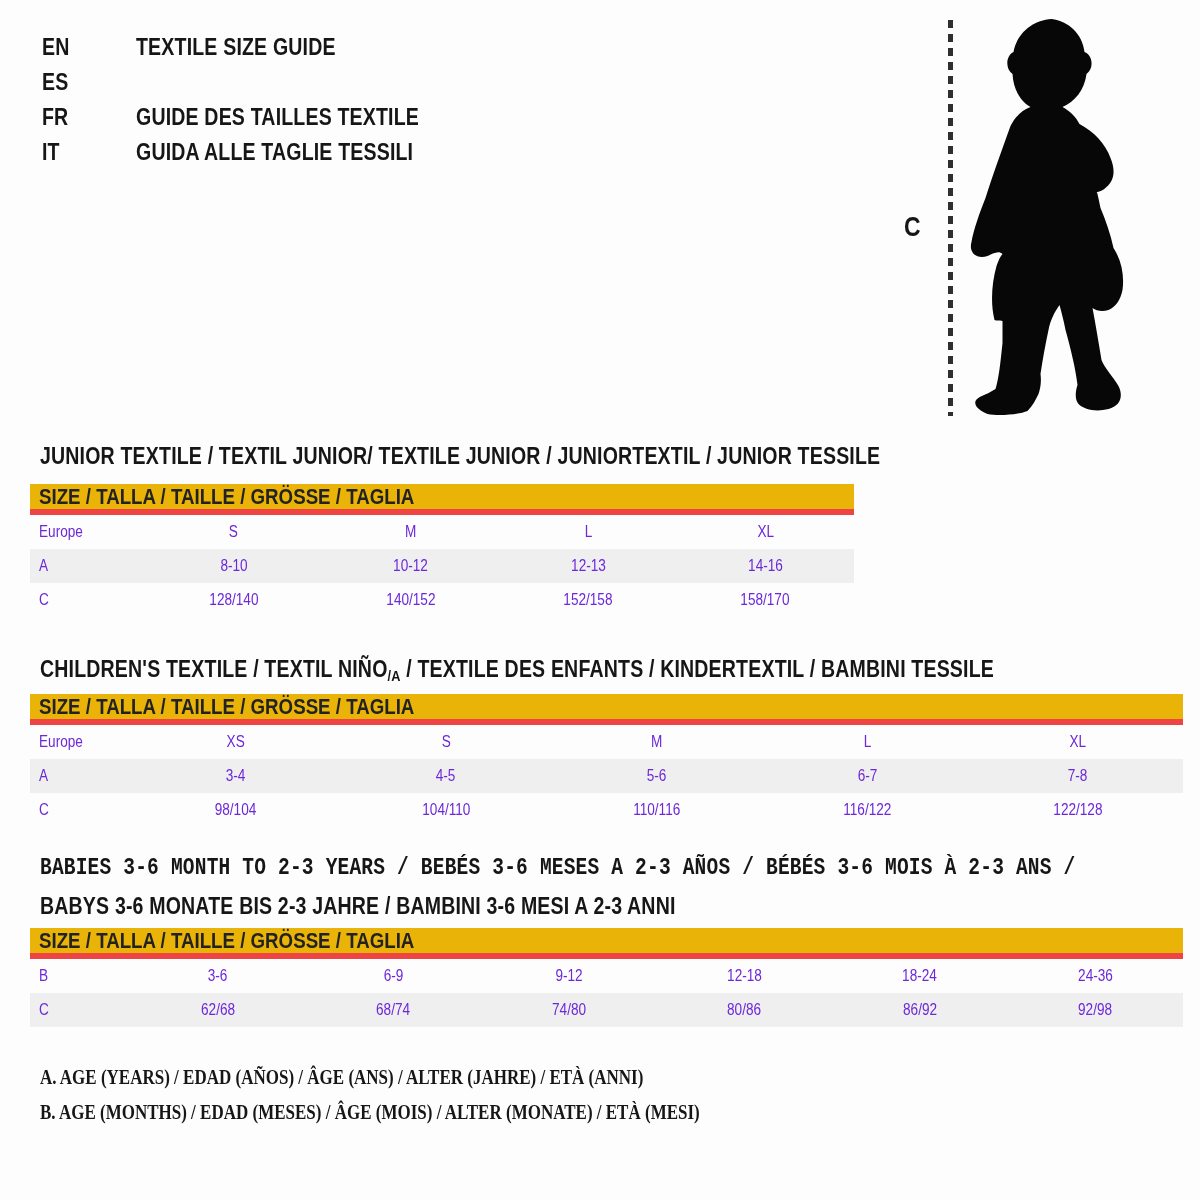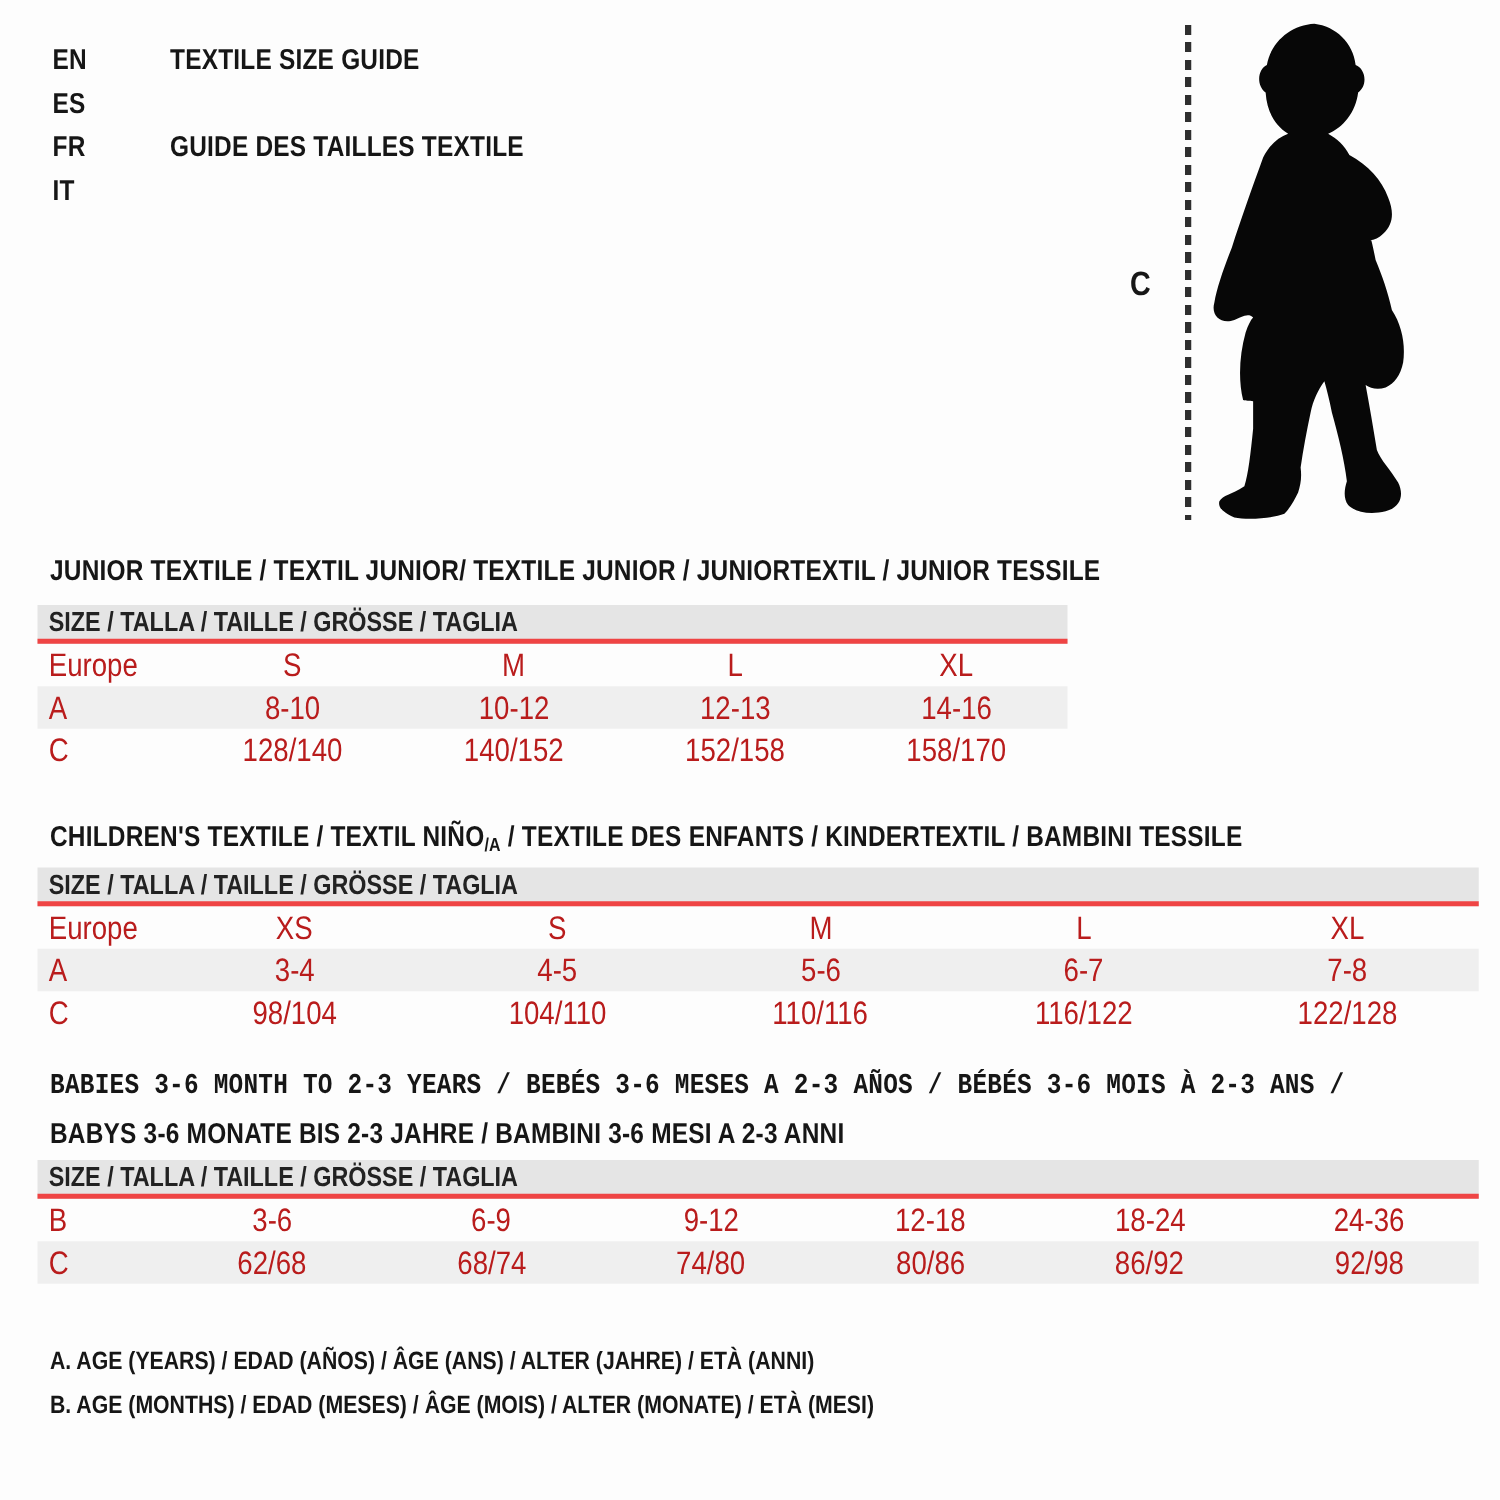--- a/index.html
+++ b/index.html
@@ -30,53 +30,54 @@
   .c-label { left:904px; top:212px; font-size:27px; font-weight:bold; }
   .baby-svg { left:960px; top:8px; }
 
   
   .sec-title { font-size:23px; font-weight:bold; letter-spacing:.2px;margin-top:13px; }
   .sub { font-size:15px; vertical-align:-4px; }
 
   
   .stable { background:transparent; }
   .size-bar {
-    height:31px; background:#e5e5e5; border-bottom:4px solid #ef4444;
+    height:31px; background:#eab308; border-bottom:6px solid #ef4444;
     display:flex; align-items:center; padding-left:9px;text-align:center;
   }
   .size-bar .cx { font-size:22px; font-weight:bold; color:#222; }
   .trow { display:grid; height:34px; align-items:center; }
   .trow.alt { background:#efefef; }
   .cols-t1 { grid-template-columns:115px repeat(4,1fr); }
   .cols-t2 { grid-template-columns:100px repeat(5,1fr); }
   .cols-t3 { grid-template-columns:100px repeat(6,1fr); }
-  .tcell { text-align:center; font-size:26px; color:#b91c1c; }
+  .tcell { text-align:center; font-size:16px; color:#6d28d9; }
   .tcell.lab { text-align:left; padding-left:9px; }
 
   
-  .legend-line { height:35px; display:flex; align-items:flex-end; }
+  .legend-line { height:35px; display:flex; align-items:flex-start;font-family:Liberation Serif, serif; }
   .legend-line .cx { font-size:20px; font-weight:bold; }
 </style>
 </head>
 <body>
 
 <div class="abs lang-block">
   <div class="lang-row">
     <span class="lang-code"><span class="cx">EN</span></span>
     <span class="lang-label"><span class="cx">TEXTILE SIZE GUIDE</span></span>
   </div>
   <div class="lang-row">
     <span class="lang-code"><span class="cx">ES</span></span>
   </div>
   <div class="lang-row">
     <span class="lang-code"><span class="cx">FR</span></span>
     <span class="lang-label"><span class="cx">GUIDE DES TAILLES TEXTILE</span></span>
   </div>
   <div class="lang-row">
     <span class="lang-code"><span class="cx">IT</span></span>
+    <span class="lang-label"><span class="cx">GUIDA ALLE TAGLIE TESSILI</span></span>
   </div>
 </div>
 
 <span class="abs c-label"><span class="cx">C</span></span>
 <div class="abs dash-line"></div>
 <svg class="abs baby-svg" width="180" height="410" viewBox="0 0 175 410" xmlns="http://www.w3.org/2000/svg">
   <path fill="#070707" d="
     M89,11
     C106,13 120,26 122,44
     C130,47 132,60 124,66

